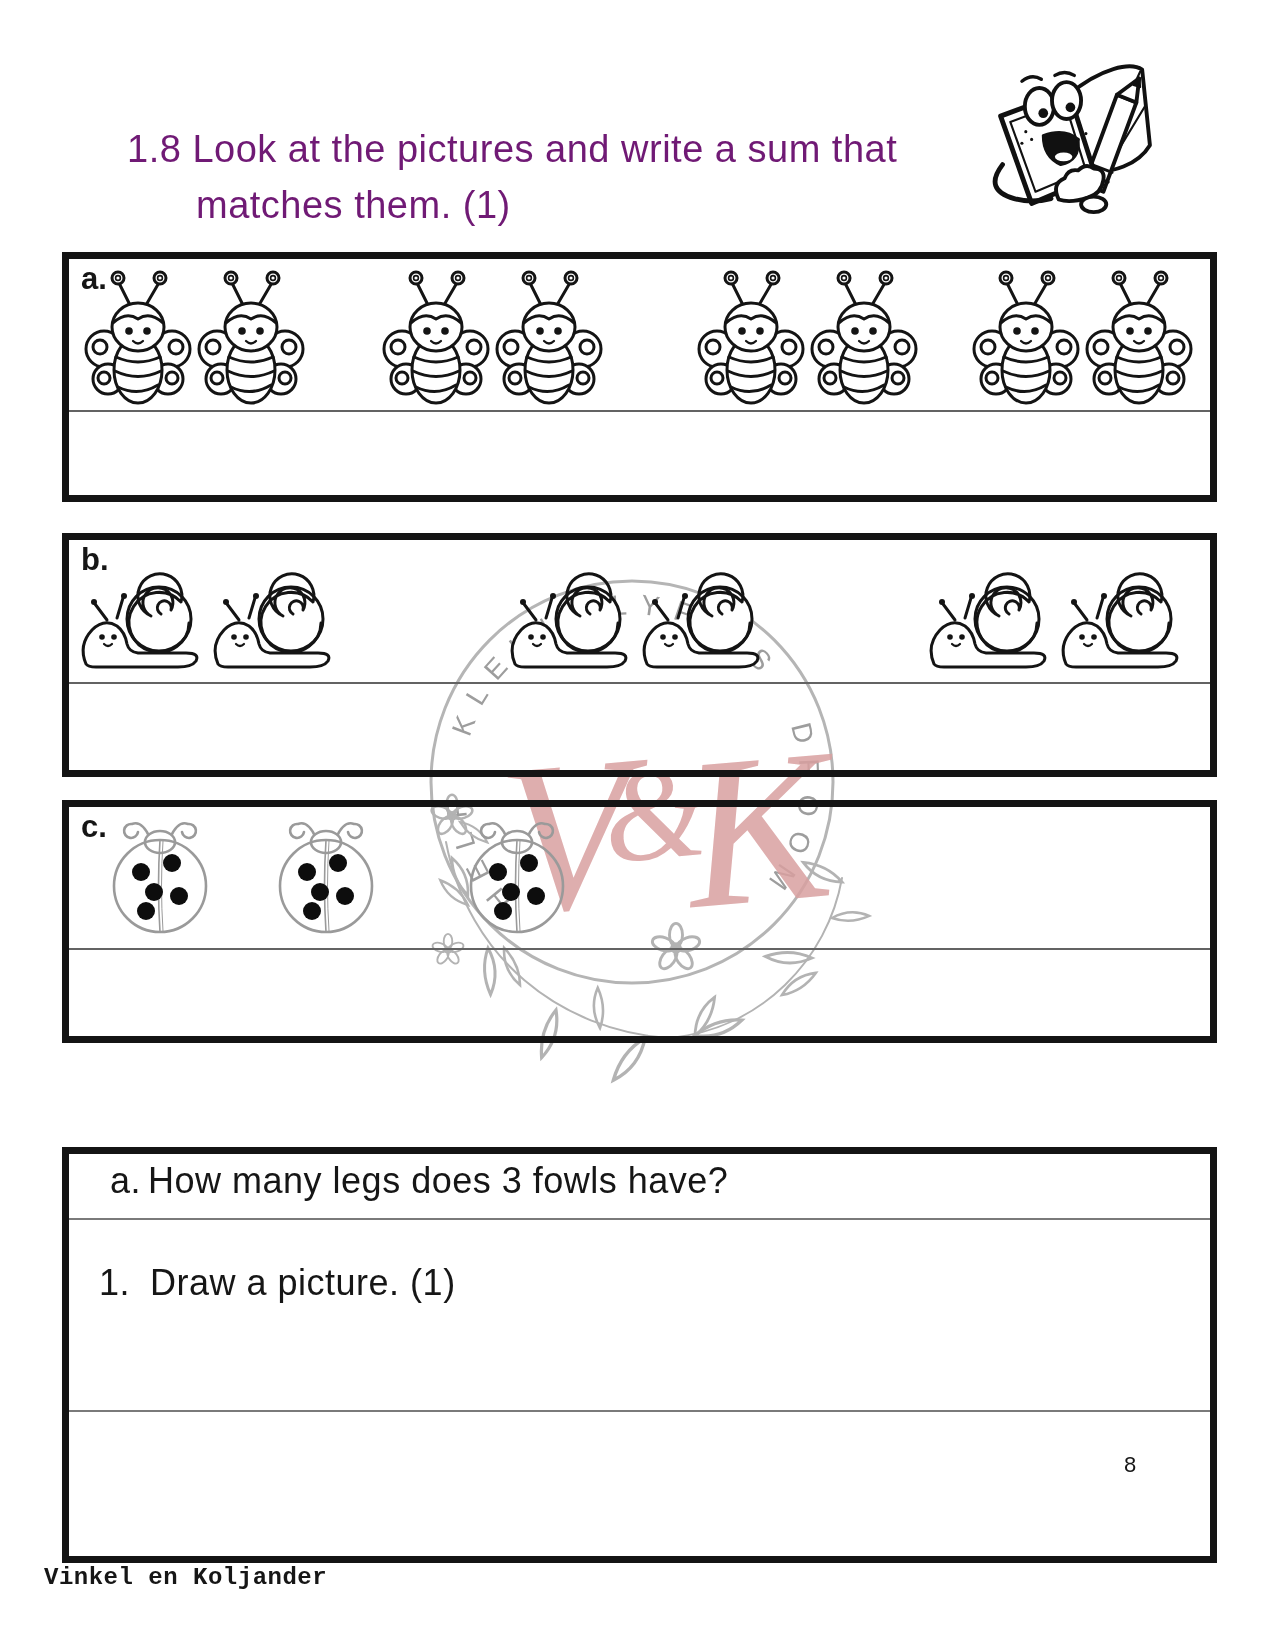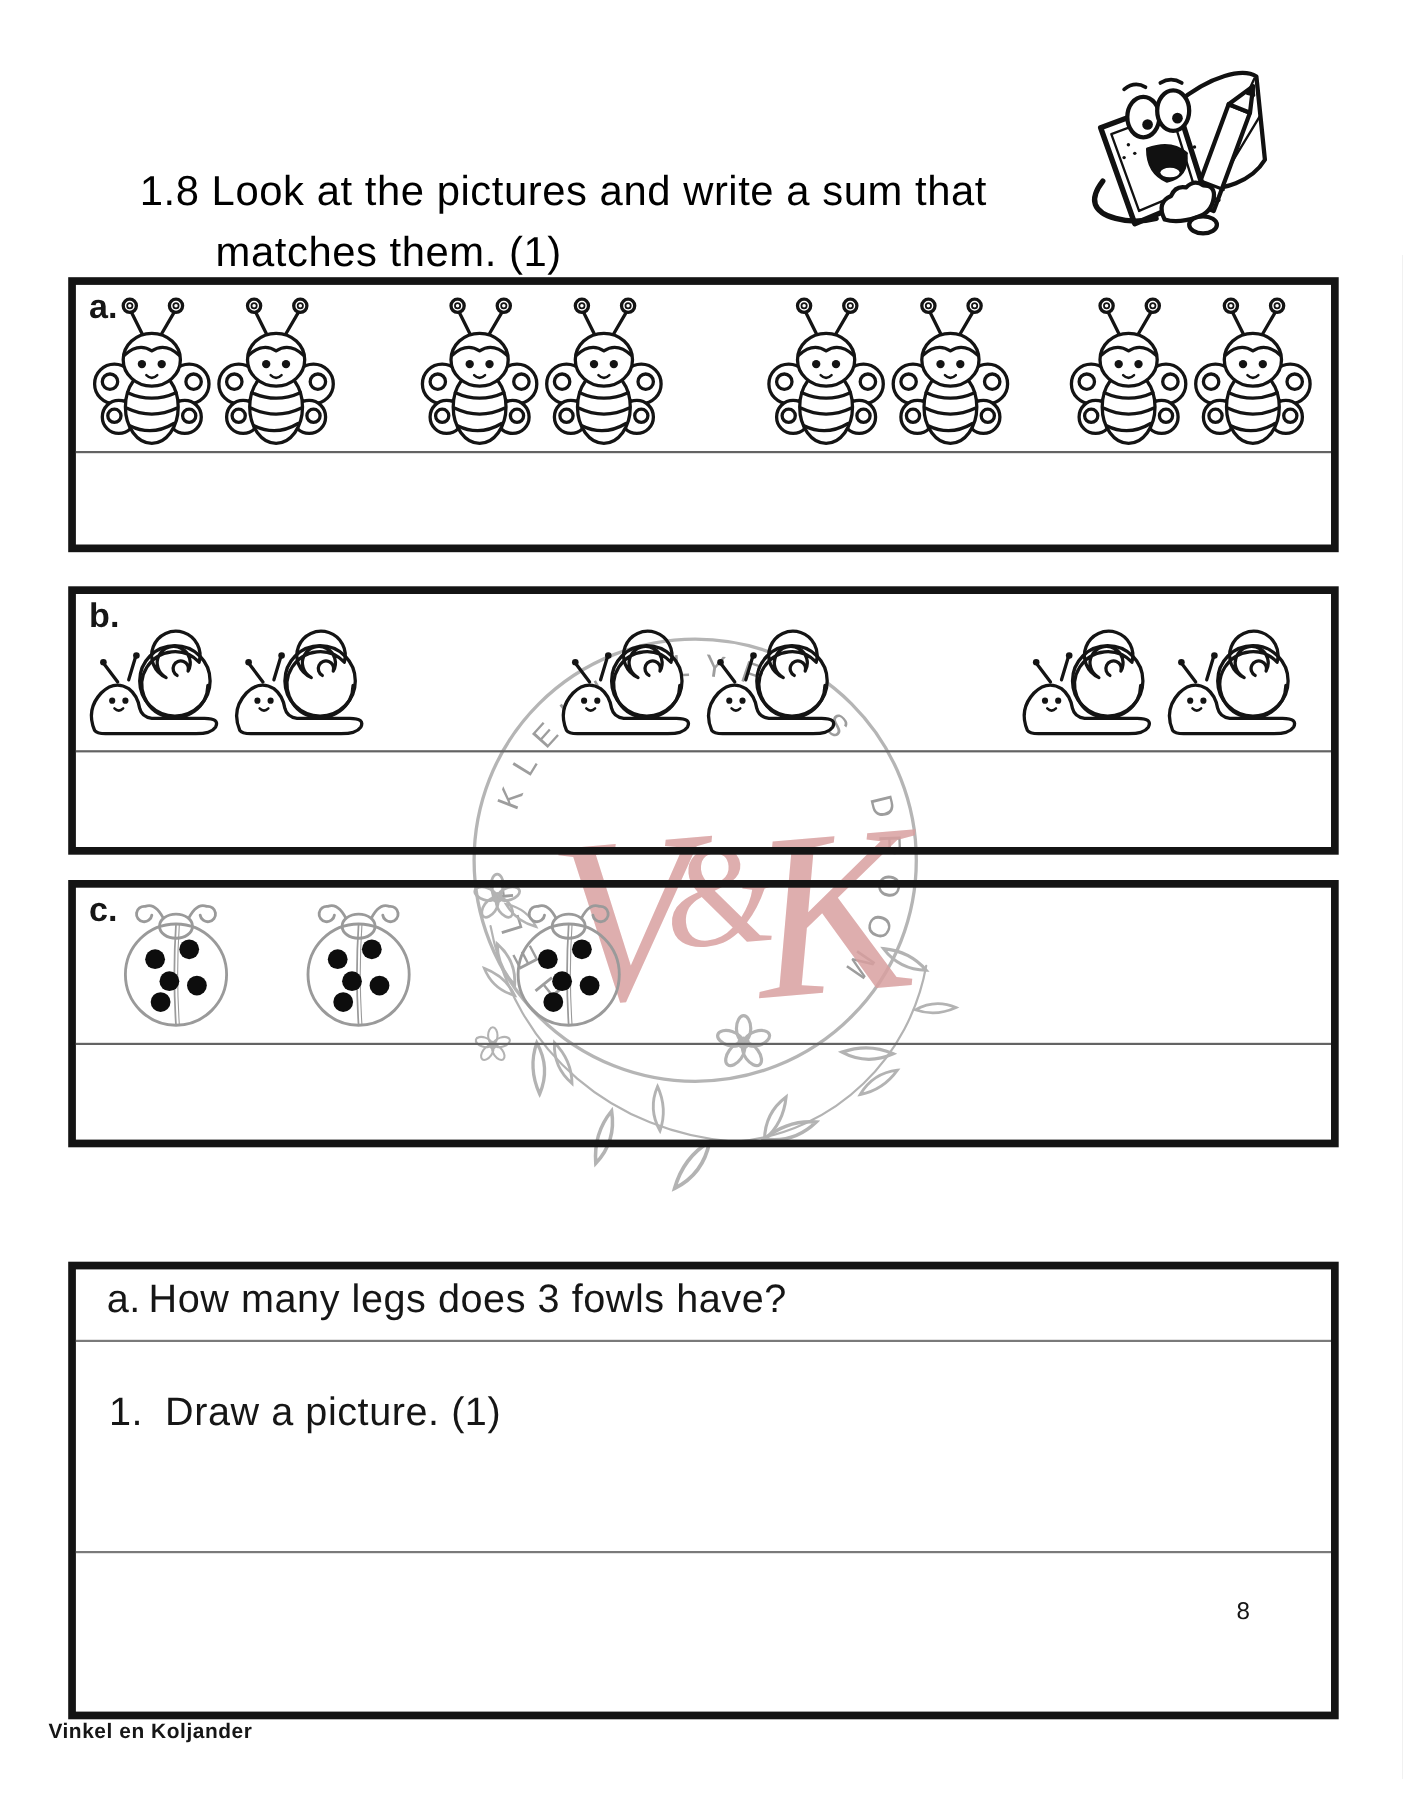--- a/index.html
+++ b/index.html
@@ -2,21 +2,21 @@
 <html><head>
 <meta charset="utf-8">
 <style>
   html,body{margin:0;padding:0;background:#e8e8e8;}
   .page{
     position:relative;width:1275px;height:1650px;margin:0 auto;
     background:#ffffff;overflow:hidden;
     font-family:"Liberation Sans",sans-serif;color:#161616;
   }
   
-  .hline{position:absolute;font-size:38px;letter-spacing:.5px;white-space:nowrap;color:#000000;margin-top:25px;}
+  .hline{position:absolute;font-size:38px;letter-spacing:.5px;white-space:nowrap;color:#701a75;}
   
   .watermark{position:absolute;left:0;top:0;width:1275px;height:1650px;z-index:0;pointer-events:none;}
   
   .pic-box{position:absolute;left:62px;width:1155px;border:7px solid #141414;background:transparent;z-index:1;box-sizing:border-box;}
   .box-a{top:252px;height:250px;}
   .box-b{top:533px;height:244px;}
   .box-c{top:800px;height:243px;}
   .box-label{position:absolute;left:12px;top:2px;font-size:31px;font-weight:bold;z-index:3;}
   .write-line{position:absolute;left:0;right:0;height:2px;background:#636363;z-index:1;}
   .box-a .write-line{top:151px;}
@@ -30,27 +30,27 @@
   .icon-bee{width:111px;height:145px;}
   .icon-snail{width:130px;height:115px;}
   .icon-ladybug{width:104px;height:132px;}
   
   .clipart{position:absolute;left:975px;top:56px;width:185px;height:160px;z-index:2;}
   
   .word-box{position:absolute;left:62px;top:1147px;width:1155px;height:416px;border:7px solid #141414;background:transparent;z-index:1;box-sizing:border-box;}
   .word-box .divider{position:absolute;left:0;right:0;height:2px;background:#7a7a7a;}
   .divider-1{top:64px;} .divider-2{top:256px;}
   .ws-row{position:absolute;font-size:36px;white-space:nowrap;letter-spacing:.5px;}
-  .ws-q{left:28px;top:6px;}
+  .ws-q{left:41px;top:6px;}
   .ws-s1{left:30px;top:108px;}
   .ws-s2{left:30px;top:268px;}
   .ws-label-tight{margin-right:7px;}
   .ws-label-wide{margin-right:20px;}
   .page-number{position:absolute;left:1124px;top:1452px;font-size:22px;z-index:2;}
-  .footer{position:absolute;left:44px;top:1564px;font-size:19px;font-weight:bold;letter-spacing:.5px;z-index:2;font-family:Liberation Sans, sans-serif;}
+  .footer{position:absolute;left:44px;top:1564px;font-size:24px;font-weight:bold;letter-spacing:.5px;z-index:2;font-family:Liberation Mono, monospace;}
   .defs-hidden{position:absolute;width:0;height:0;overflow:hidden;}
 </style>
 </head>
 <body>
 
 <svg class="defs-hidden" aria-hidden="true">
   <defs>
     <symbol id="sym-bee" viewBox="0 0 111 145">
       <g stroke="#141414" stroke-width="3" fill="#ffffff" stroke-linecap="round" stroke-linejoin="round">
         <line x1="48" y1="40" x2="36" y2="16"></line>

